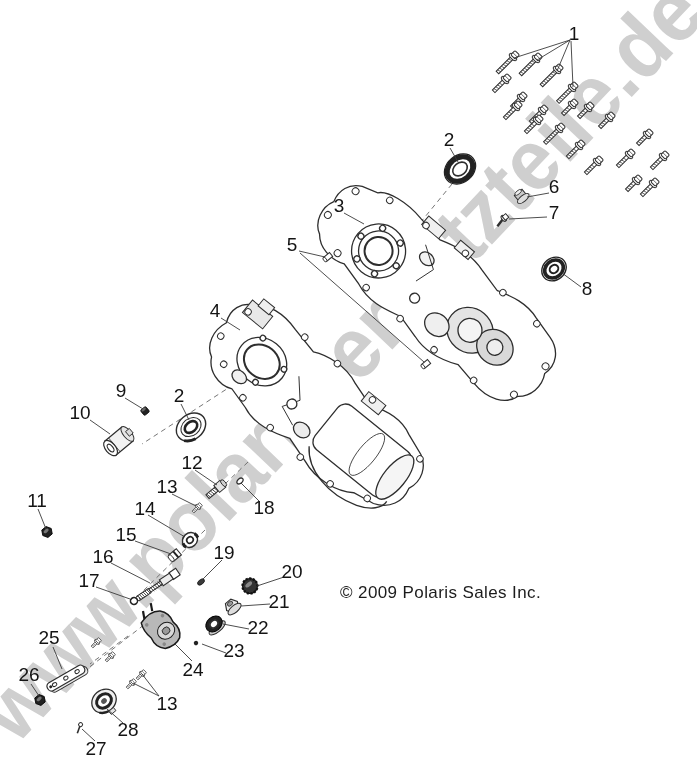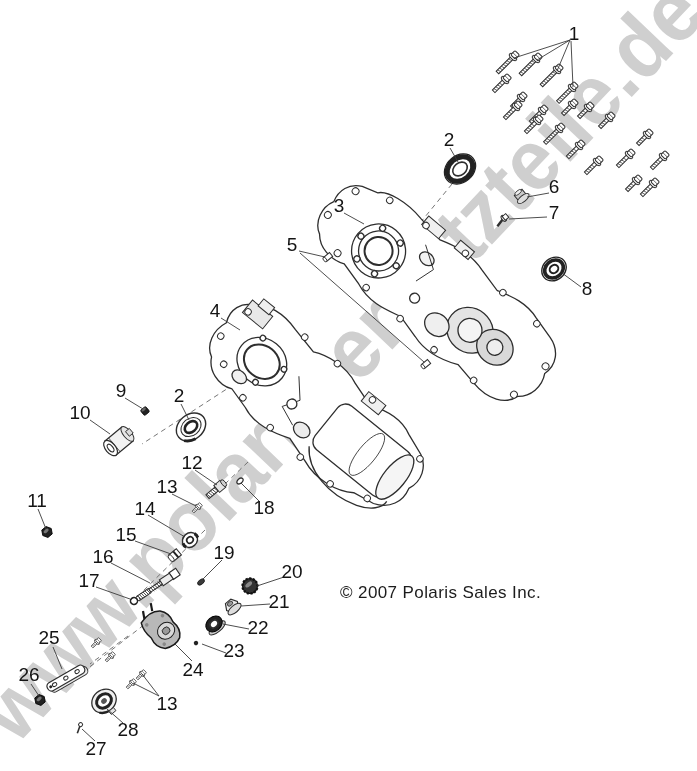--- a/index.html
+++ b/index.html
@@ -631,14 +631,14 @@
         <text x="234" y="650" text-anchor="middle" dominant-baseline="central" class="pn">23</text>
         <text x="193" y="669" text-anchor="middle" dominant-baseline="central" class="pn">24</text>
         <text x="49" y="637" text-anchor="middle" dominant-baseline="central" class="pn">25</text>
         <text x="29" y="674" text-anchor="middle" dominant-baseline="central" class="pn">26</text>
         <text x="167" y="703" text-anchor="middle" dominant-baseline="central" class="pn">13</text>
         <text x="128" y="729" text-anchor="middle" dominant-baseline="central" class="pn">28</text>
         <text x="96" y="748" text-anchor="middle" dominant-baseline="central" class="pn">27</text>
       </g>
   </svg>
 
-  <div id="copyright">© 2007 Polaris Sales Inc.</div>
+  <div id="copyright">© 2009 Polaris Sales Inc.</div>
 </div>
 
 </body></html>

